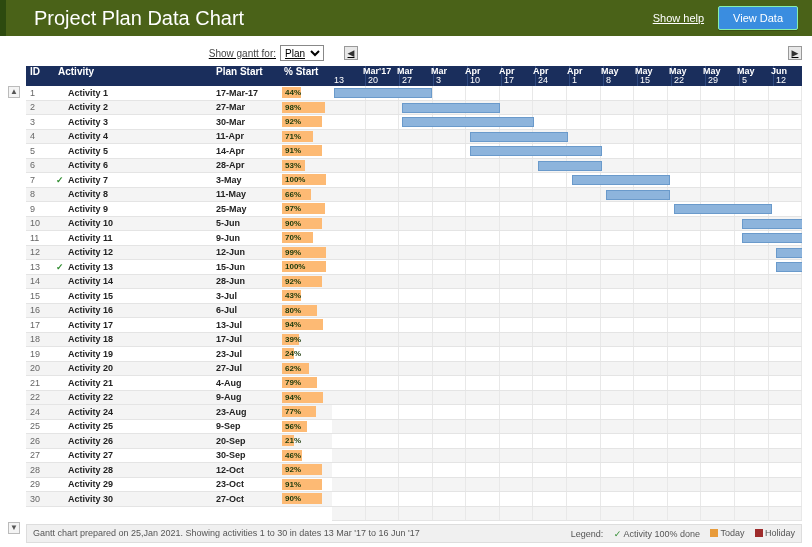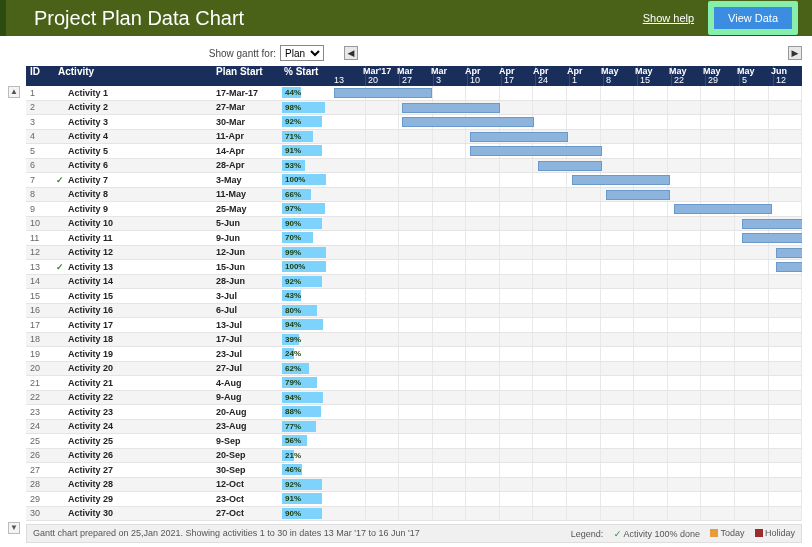--- a/index.html
+++ b/index.html
@@ -1,23 +1,23 @@
 <!DOCTYPE html>
 <html><head>
 <meta charset="utf-8">
 <style>
   * { box-sizing: border-box; margin: 0; padding: 0; }
   body { font-family: Arial, sans-serif; font-size: 11px; background: #fff; width: 812px; height: 547px; overflow: hidden; }
   
   .header { background: #4a6218; color: #fff; height: 36px; display: flex; align-items: center; padding: 0 14px 0 28px; border-left: 6px solid #2d4a0f; }
   .header-title { font-size: 20px; font-weight: normal; flex: 1; }
   .header-link { color: #fff; font-size: 11px; text-decoration: underline; margin-right: 14px; cursor: pointer; }
-  .btn-viewdata { background: #3a8de0; color: #fff; border: 6px solid #86efac; padding: 5px 14px; font-size: 11px; border-radius: 2px; cursor: pointer; box-shadow: 0 1px 0 rgba(0,0,0,0.2); }
+  .btn-viewdata { background: #3a8de0; color: #fff; border: 1px solid #86efac; padding: 5px 14px; font-size: 11px; border-radius: 2px; cursor: pointer; box-shadow: 0 1px 0 rgba(0,0,0,0.2); }
   
-  .toolbar { height: 26px; display: flex; align-items: center; padding: 0 10px; margin-top: 4px; }
+  .toolbar { height: 26px; display: flex; align-items: center; padding: 0 10px; margin-top: 4px; text-decoration: underline; }
   .toolbar-left { width: 320px; display: flex; justify-content: flex-end; align-items: center; padding-right: 6px; }
   .toolbar-label { font-size: 10px; color: #444; margin-right: 4px; }
   .toolbar-select { font-size: 10px; border: 1px solid #888; background: #fff; width: 44px; height: 16px; cursor: pointer; }
   .toolbar-right { flex: 1; display: flex; justify-content: space-between; align-items: center; padding: 0 0 0 14px; }
   .scroll-btn { width: 14px; height: 14px; border: 1px solid #999; background: #e8e8e8; font-size: 9px; line-height: 12px; text-align: center; cursor: pointer; color: #333; }
   
   .grid-wrap { display: flex; padding: 0 10px 0 26px; position: relative; }
   .left-gutter { position: absolute; left: 8px; top: 0; width: 14px; }
   .gutter-btn { width: 12px; height: 12px; font-size: 8px; color: #555; line-height: 10px; border: 1px solid #bbb; background: #f4f4f4; text-align: center; display: block; cursor: pointer; }
   
@@ -35,21 +35,21 @@
   .th-cell div:first-child { font-weight: bold; padding-left: 29px; }
   
   .drow { display: flex; height: 14.5px; align-items: center; font-size: 9px; color: #222; border-bottom: 1px solid #e4e4e4; }
   .drow.odd { background: #fff; }
   .drow.even { background: #f4f4f4; }
   .c-id { width: 28px; padding-left: 4px; color: #666; }
   .c-act { width: 160px; padding-left: 2px; display: flex; align-items: center; font-weight: bold; }
   .check-icn { color: #2e8b2e; font-size: 9px; margin-right: 2px; width: 10px; }
   .c-ps { width: 68px; padding-left: 2px; font-weight: bold; }
   .c-pd { flex: 1; padding-left: 0; }
-  .pbar { height: 11px; background: #7dd3fc; position: relative; font-size: 8px; color: #1a3a0a; display: flex; align-items: center; padding-left: 3px; font-weight: bold; }
+  .pbar { height: 11px; background: #fdba74; position: relative; font-size: 8px; color: #1a3a0a; display: flex; align-items: center; padding-left: 3px; font-weight: bold; }
   
   .grow { height: 14.5px; display: flex; position: relative; border-bottom: 1px solid #e4e4e4; }
   .grow.odd { background: #fff; }
   .grow.even { background: #f4f4f4; }
   .gcell { width: 34px; border-right: 1px solid #e8e8e8; }
   .gbar { position: absolute; top: 2px; height: 10px; background: #8db4dc; border: 1px solid #6a9acb; }
   
   .footer { position: absolute; bottom: 4px; left: 26px; right: 10px; display: flex; justify-content: space-between; font-size: 9px; color: #555; background: #f0f0f0; padding: 3px 6px; border: 1px solid #ddd; }
   .legend-item { display: inline-flex; align-items: center; margin-left: 8px; }
   .leg-sq { width: 8px; height: 8px; display: inline-block; margin-right: 2px; }
@@ -260,28 +260,20 @@
           </div>
         </div>
         <div class="drow even">
           <div class="c-id">22</div>
           <div class="c-act"><span class="check-icn"></span>Activity 22</div>
           <div class="c-ps">9-Aug</div>
           <div class="c-pd">
             <div class="pbar" style="width:41px">94%</div>
           </div>
         </div>
-        <div class="drow odd">
-          <div class="c-id">23</div>
-          <div class="c-act"><span class="check-icn"></span>Activity 23</div>
-          <div class="c-ps">20-Aug</div>
-          <div class="c-pd">
-            <div class="pbar" style="width:39px">88%</div>
-          </div>
-        </div>
         <div class="drow even">
           <div class="c-id">24</div>
           <div class="c-act"><span class="check-icn"></span>Activity 24</div>
           <div class="c-ps">23-Aug</div>
           <div class="c-pd">
             <div class="pbar" style="width:34px">77%</div>
           </div>
         </div>
         <div class="drow odd">
           <div class="c-id">25</div>

